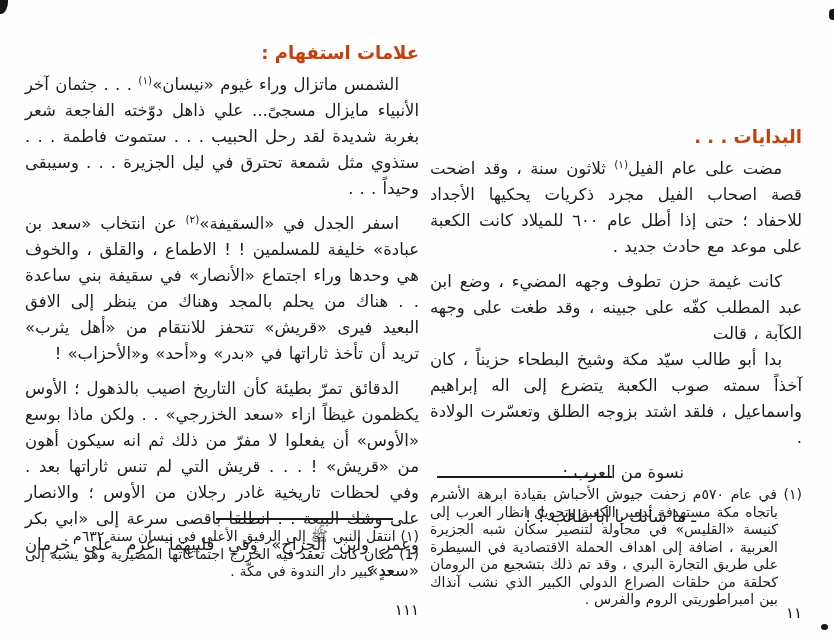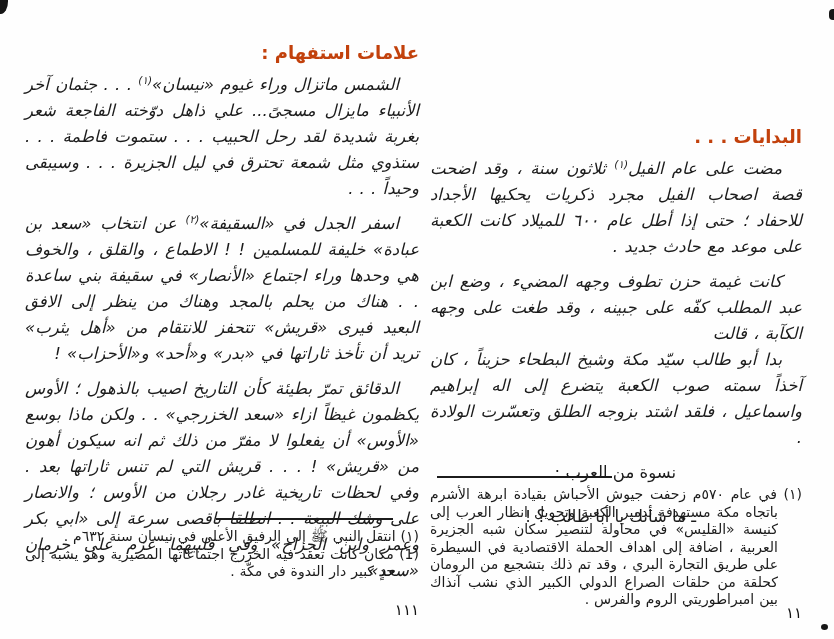--- a/index.html
+++ b/index.html
@@ -25,31 +25,30 @@
     margin: 0 0 9px 0;
     color: #c2410c;
   }
   .para {
     font-size: 16.5px;
     line-height: 26px;
     text-align: justify;
     margin: 0 0 9px 0;
     text-indent: 20px;
     word-spacing: 1px;
-    font-style: italic;
   }
   .fn-marker {
     font-size: 10.5px;
     line-height: 0;
     vertical-align: super;
   }
   .cont-line {
     font-size: 16.5px;
     line-height: 26px;
-    margin: 8px;
+    margin: 0;
     padding-right: 118px;
     text-align: right;
   }
   .dialogue {
     font-size: 16.5px;
     line-height: 26px;
     margin: 18px 0 0 0;
     padding-right: 106px;
     text-align: right;
   }

